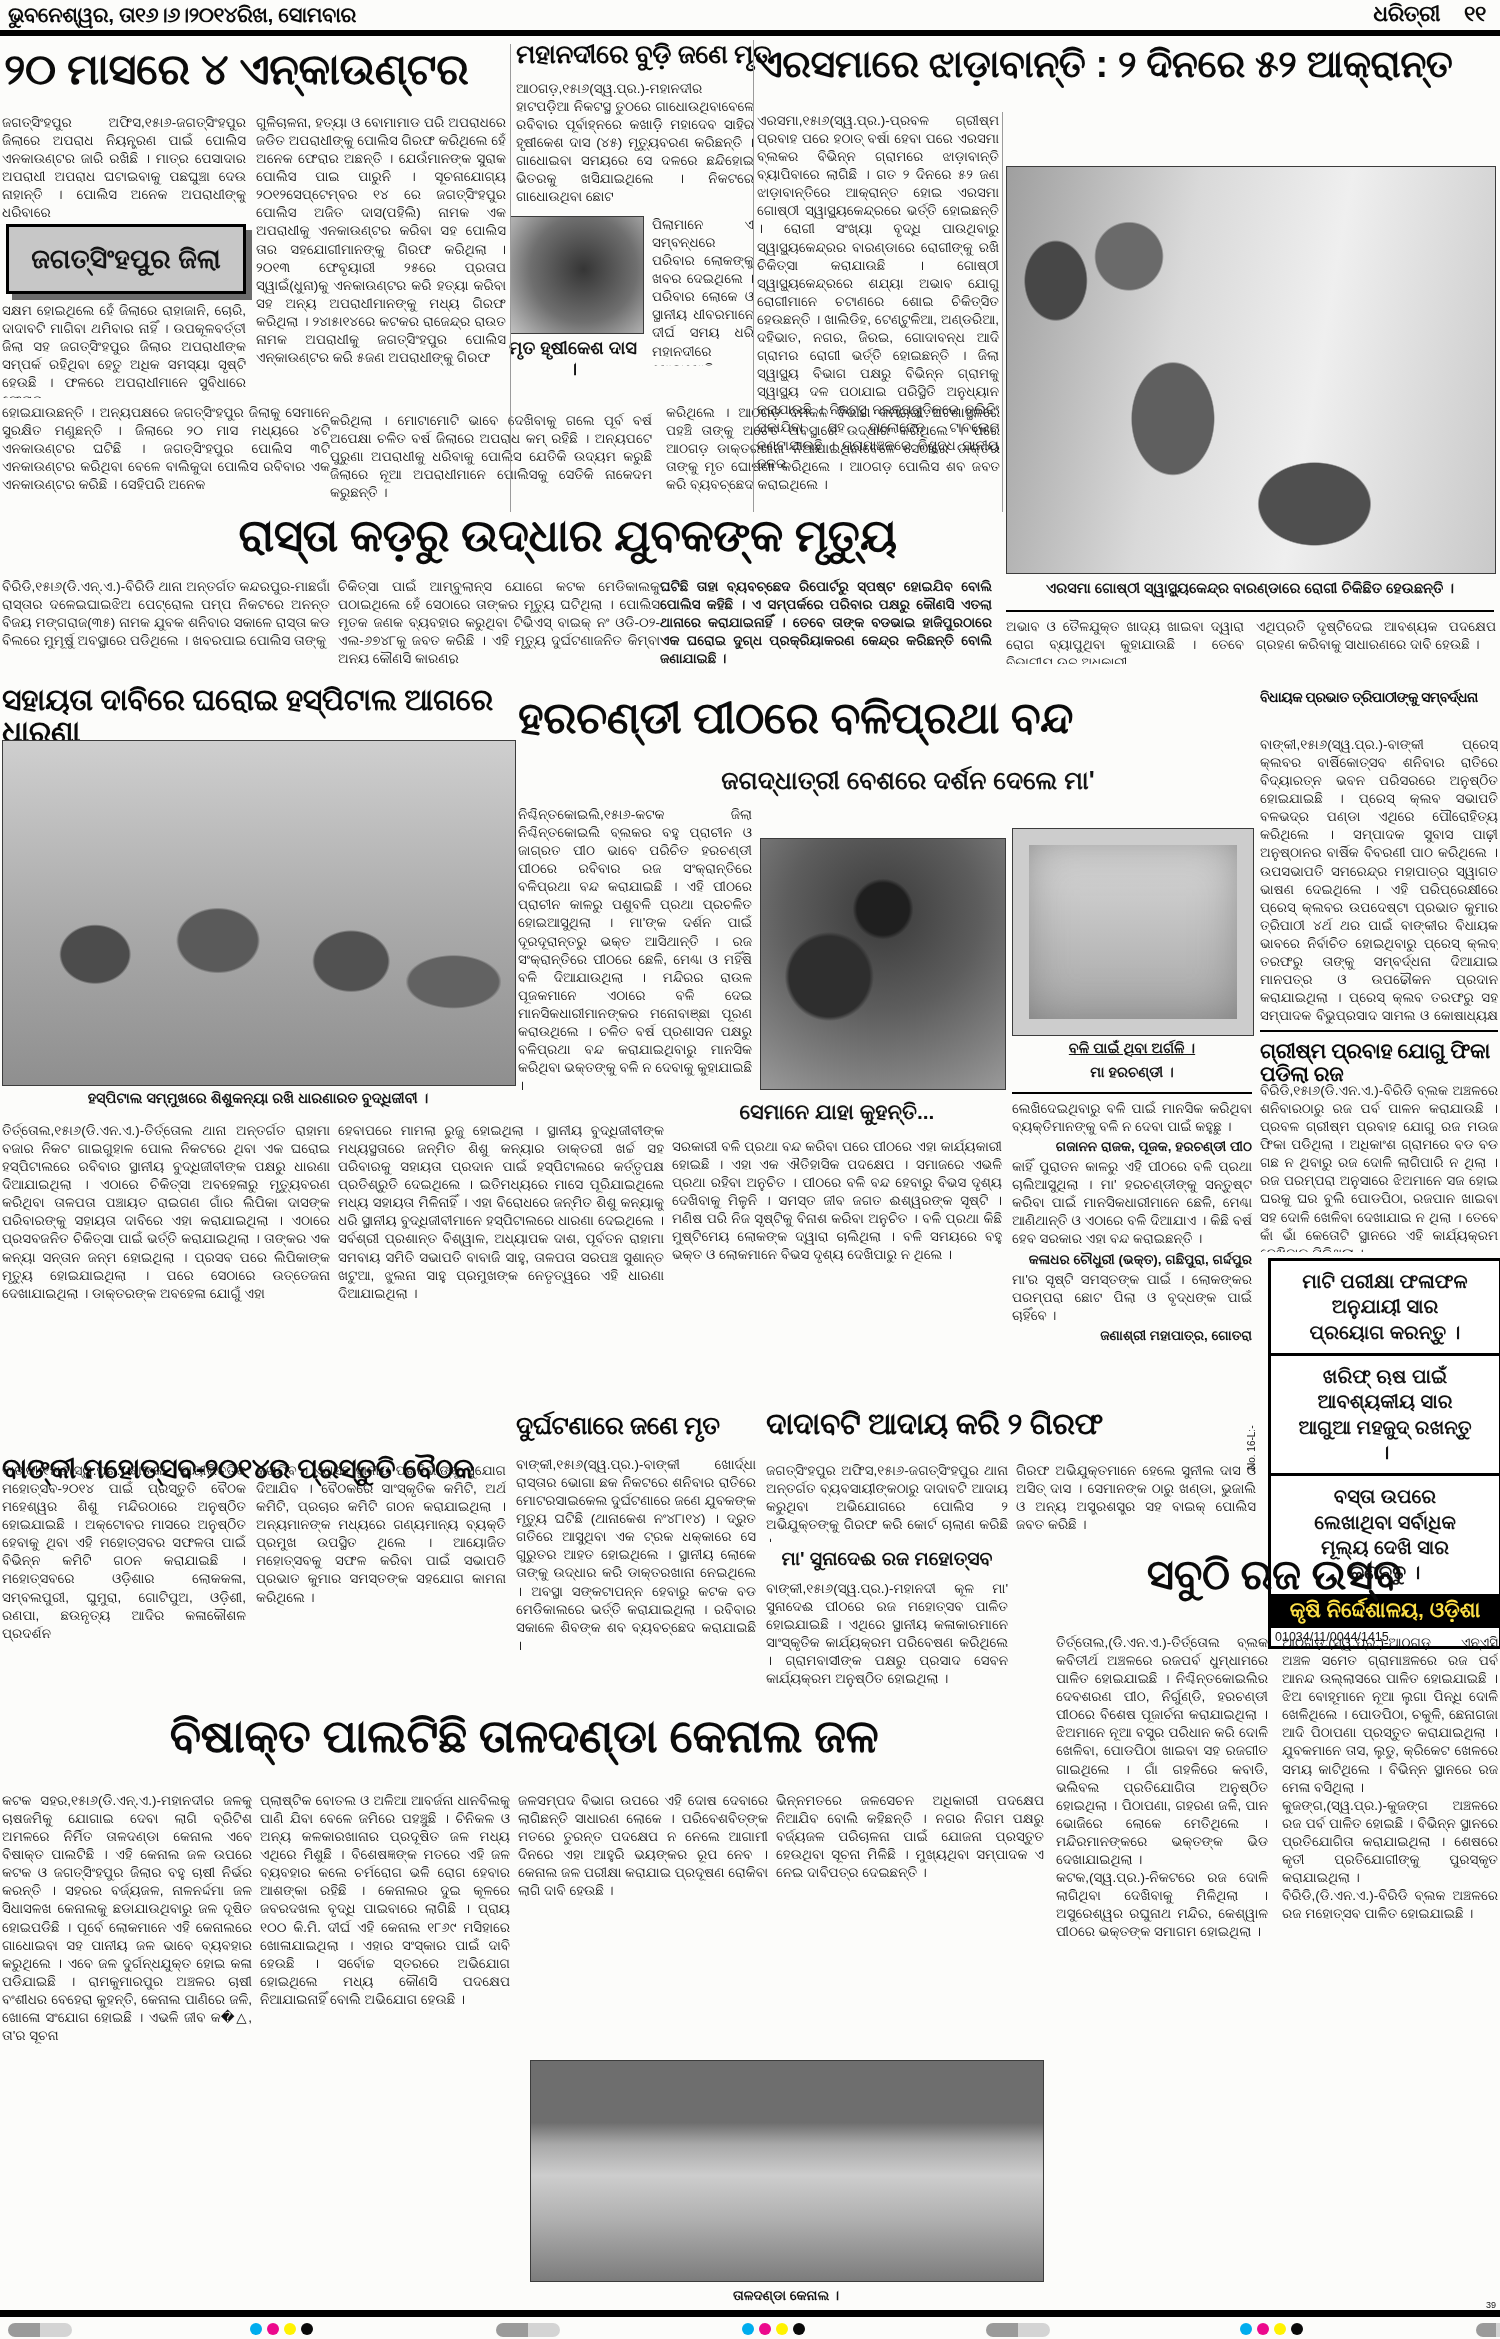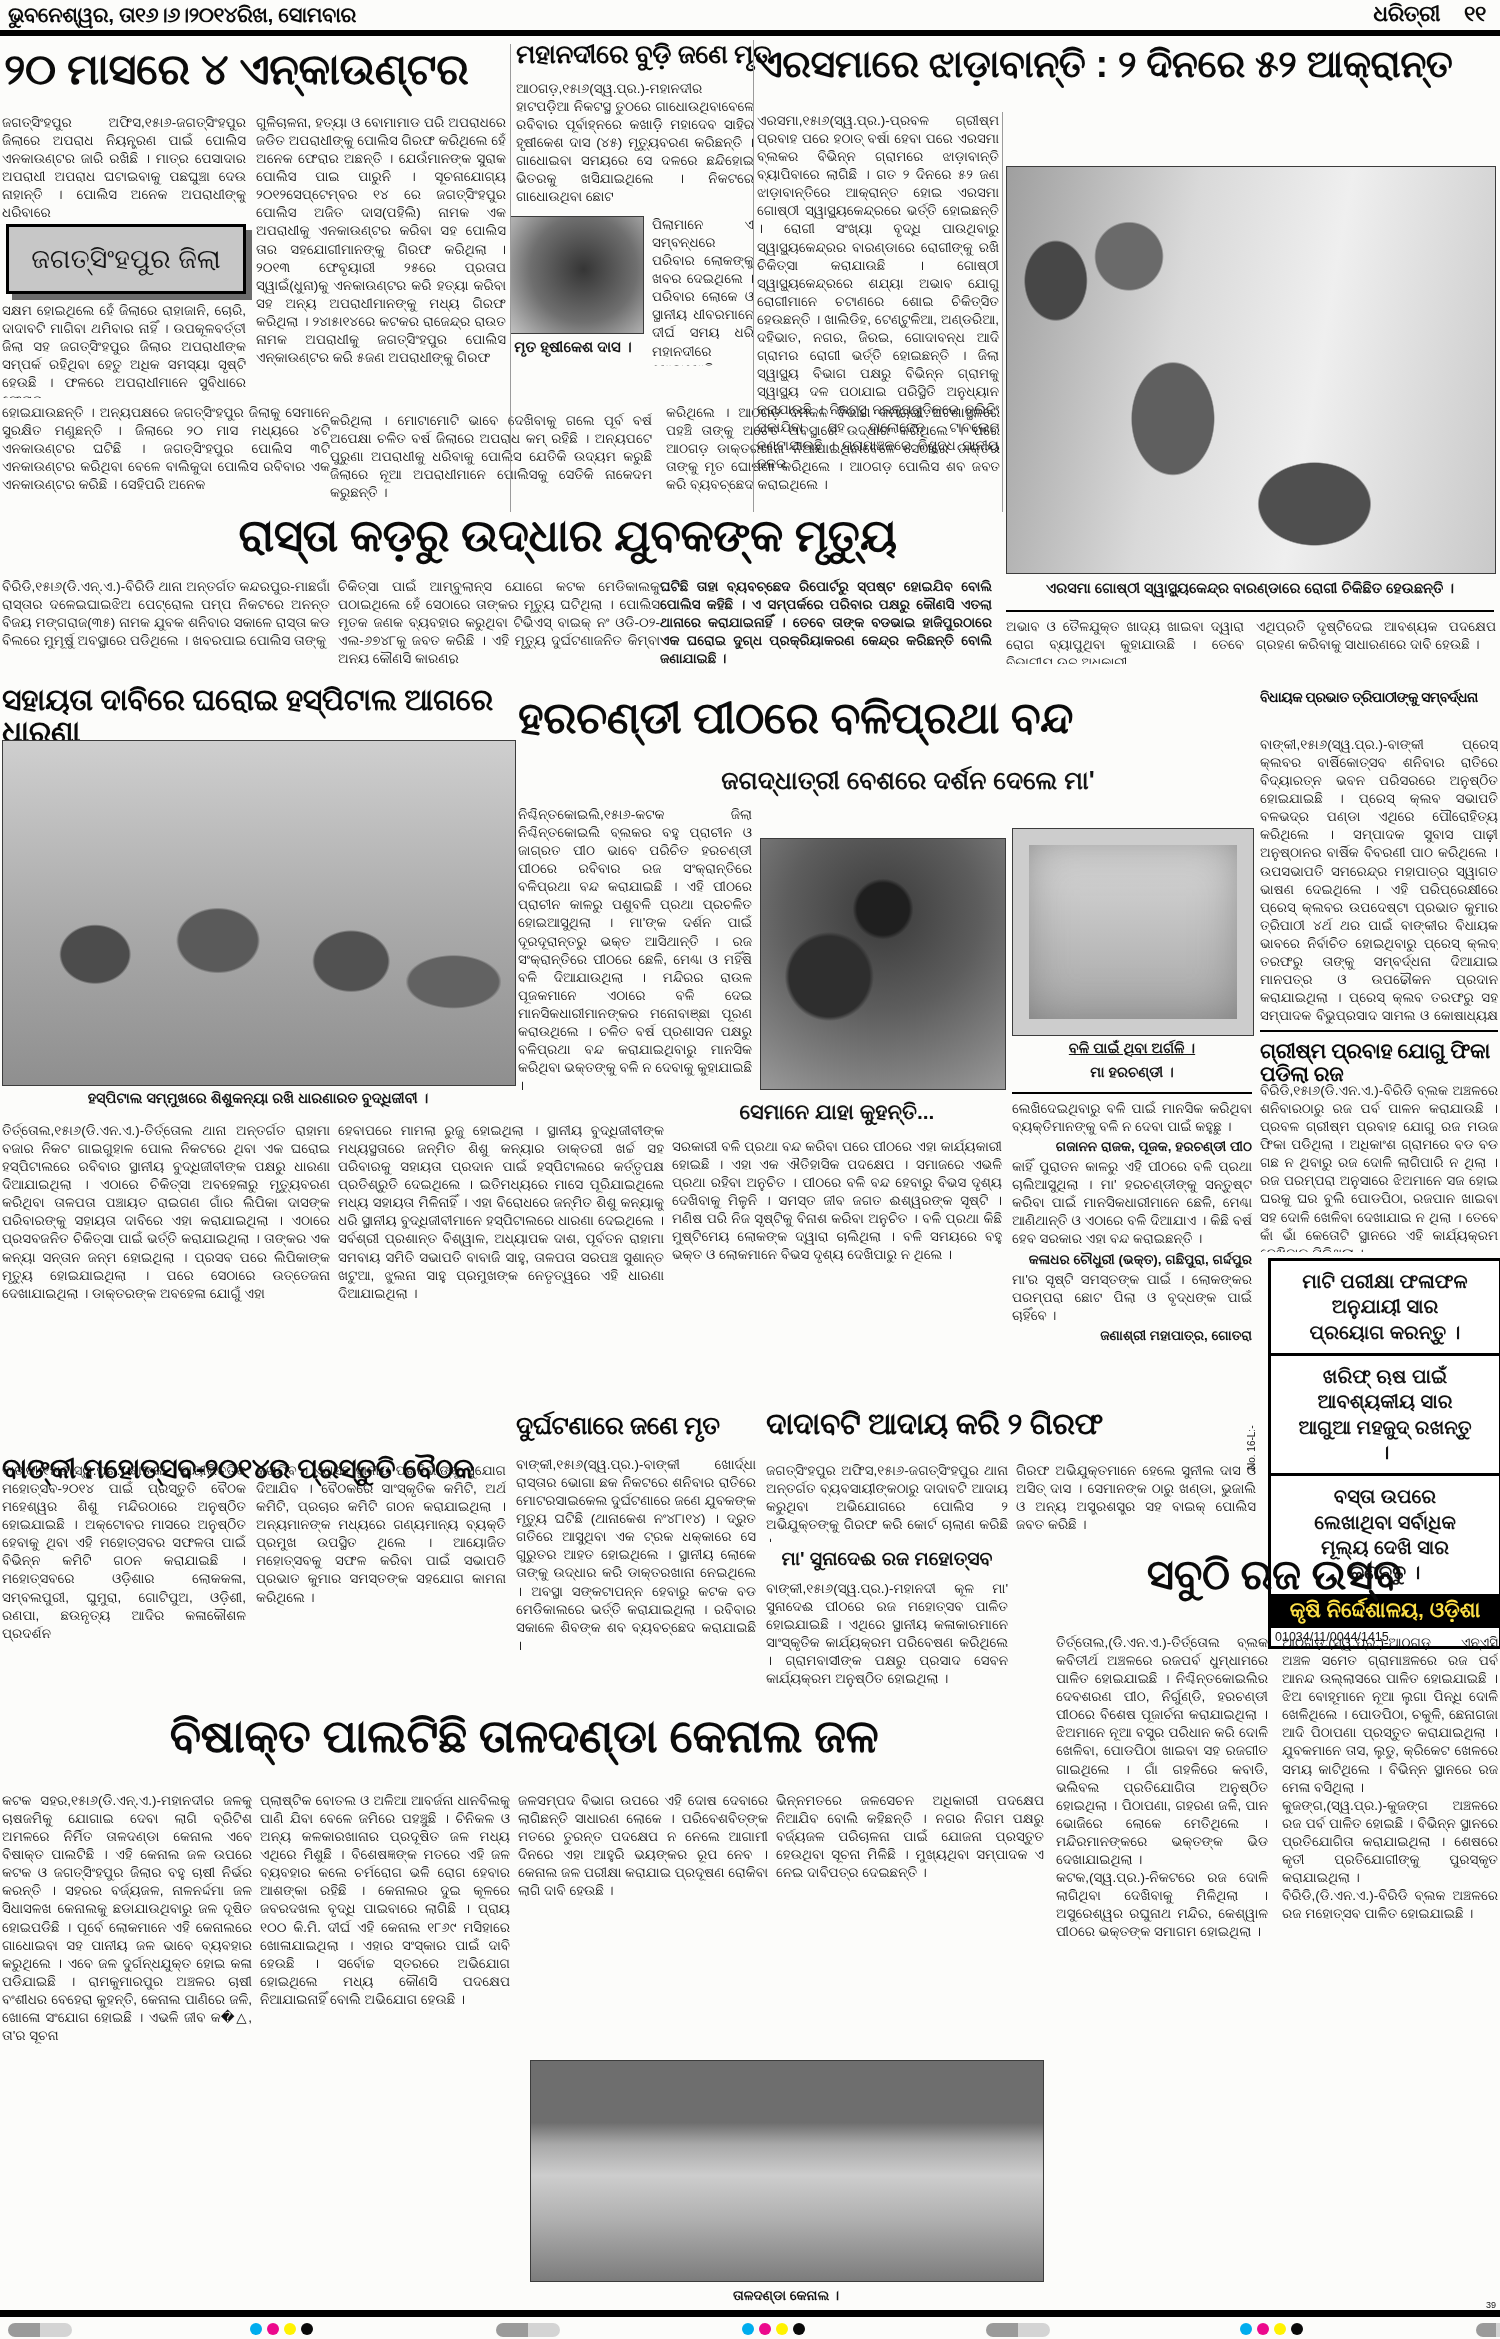--- a/index.html
+++ b/index.html
@@ -25,21 +25,21 @@
     radial-gradient(ellipse 65px 52px at 68% 64%, #515151 56%, rgba(0,0,0,0) 60%),
     radial-gradient(ellipse 80px 45px at 88% 70%, #626262 56%, rgba(0,0,0,0) 60%),
     linear-gradient(#cfcfcf,#a9a9a9 55%,#8f8f8f);}
   .ph-deity{background:
     radial-gradient(circle at 50% 28%, #1f1f1f 12%, rgba(0,0,0,0) 14%),
     radial-gradient(circle at 28% 55%, #2e2e2e 18%, rgba(0,0,0,0) 20%),
     radial-gradient(circle at 50% 30%, #3a3a3a, #5d5d5d 45%, #818181 78%, #9a9a9a);}
   .ph-altar{background:linear-gradient(#dcdcdc,#a3a3a3);box-shadow:inset 0 0 0 16px #cdcdcd, inset 0 0 55px #6c6c6c;}
   .ph-canal{background:linear-gradient(#6e6e6e 0 28%, #a9a9a9 38%, #cdcdcd 52%, #b0b0b0 72%, #7c7c7c);}
   .graybox{background:#c7c7c7;border:3px solid #000;box-shadow:6px 6px 0 #6b6b6b;
-           display:flex;align-items:center;justify-content:center;font-weight:400;font-size:27px;text-align:right;}
+           display:flex;align-items:center;justify-content:center;font-weight:700;font-size:27px;text-align:right;}
   .adbox{border:3px solid #000;background:#fff;}
   .adcell{border-bottom:3px solid #000;font-weight:700;font-size:19.5px;text-align:center;line-height:1.3;padding:8px 22px;}
   .adfoot{background:#000;color:#fde047;font-weight:700;font-size:21px;text-align:center;padding:4px 2px;}
   .adref{font-size:12.5px;padding:2px 4px;border-top:2px solid #000;}
   .attr{font-weight:700;text-align:right;font-size:13.5px;margin:3px 0;}
   .subh{font-weight:700;text-align:center;}
   .gbar{height:14px;border-radius:7px;background:linear-gradient(to right,#9a9a9a 50%,#d4d4d4 50%);}
   .dots{display:flex;gap:5px;align-items:center;}
   .dot{width:12px;height:12px;border-radius:50%;display:inline-block;}
 </style>
@@ -59,21 +59,21 @@
       <span>ଜଗତ୍‌ସିଂହପୁର ଜିଲା</span>
     </div>
   <div class="abs col" style="left:2px;top:302px;width:244px;height:96px;">ସକ୍ଷମ ହୋଇଥିଲେ ହେଁ ଜିଲାରେ ରାହାଜାନି, ଚୋରି, ଦାଦାବଟି ମାଗିବା ଥମିବାର ନାହିଁ । ଉପକୂଳବର୍ତ୍ତୀ ଜିଲା ସହ ଜଗତ୍‌ସିଂହପୁର ଜିଲାର ଅପରାଧୀଙ୍କ ସମ୍ପର୍କ ରହିଥିବା ହେତୁ ଅଧିକ ସମସ୍ୟା ସୃଷ୍ଟି ହେଉଛି । ଫଳରେ ଅପରାଧୀମାନେ ସୁବିଧାରେ ଫେରାର</div>
   <div class="abs col" style="left:256px;top:114px;width:250px;height:284px;">ଗୁଳିଚାଳନା, ହତ୍ୟା ଓ ବୋମାମାଡ ପରି ଅପରାଧରେ ଜଡିତ ଅପରାଧୀଙ୍କୁ ପୋଲିସ ଗିରଫ କରିଥିଲେ ହେଁ ଅନେକ ଫେରାର ଅଛନ୍ତି । ଯେଉଁମାନଙ୍କ ସୁରାକ ପୋଲିସ ପାଇ ପାରୁନି । ସୂଚନାଯୋଗ୍ୟ ୨୦୧୨ସେପ୍ଟେମ୍ବର ୧୪ ରେ ଜଗତ୍‌ସିଂହପୁର ପୋଲିସ ଅଜିତ ଦାସ(ପହିଲି) ନାମକ ଏକ ଅପରାଧୀକୁ ଏନକାଉଣ୍ଟର କରିବା ସହ ପୋଲିସ ତାର ସହଯୋଗୀମାନଙ୍କୁ ଗିରଫ କରିଥିଲା । ୨୦୧୩ ଫେବୃୟାରୀ ୨୫ରେ ପ୍ରତାପ ସ୍ୱାଇଁ(ଧୁନା)କୁ ଏନକାଉଣ୍ଟର କରି ହତ୍ୟା କରିବା ସହ ଅନ୍ୟ ଅପରାଧୀମାନଙ୍କୁ ମଧ୍ୟ ଗିରଫ କରିଥିଲା । ୨୪ା୫ା୧୪ରେ କଟକର ରାଜେନ୍ଦ୍ର ରାଉତ ନାମକ ଅପରାଧୀକୁ ଜଗତ୍‌ସିଂହପୁର ପୋଲିସ ଏନ୍‌କାଉଣ୍ଟର କରି ୫ଜଣ ଅପରାଧୀଙ୍କୁ ଗିରଫ</div>
   <div class="abs col" style="left:2px;top:404px;width:328px;height:106px;">ହୋଇଯାଉଛନ୍ତି । ଅନ୍ୟପକ୍ଷରେ ଜଗତ୍‌ସିଂହପୁର ଜିଲାକୁ ସେମାନେ ସୁରକ୍ଷିତ ମଣୁଛନ୍ତି । ଜିଲାରେ ୨୦ ମାସ ମଧ୍ୟରେ ୪ଟି ଏନକାଉଣ୍ଟର ଘଟିଛି । ଜଗତ୍‌ସିଂହପୁର ପୋଲିସ ୩ଟି ଏନକାଉଣ୍ଟର କରିଥିବା ବେଳେ ବାଲିକୁଦା ପୋଲିସ ରବିବାର ଏକ ଏନକାଉଣ୍ଟର କରିଛି । ସେହିପରି ଅନେକ</div>
   <div class="abs col" style="left:330px;top:404px;width:322px;height:106px;margin-top:8px;">କରିଥିଲା । ମୋଟାମୋଟି ଭାବେ ଦେଖିବାକୁ ଗଲେ ପୂର୍ବ ବର୍ଷ ଅପେକ୍ଷା ଚଳିତ ବର୍ଷ ଜିଲାରେ ଅପରାଧ କମ୍ ରହିଛି । ଅନ୍ୟପଟେ ପୁରୁଣା ଅପରାଧୀକୁ ଧରିବାକୁ ପୋଲିସ ଯେତିକି ଉଦ୍ୟମ କରୁଛି ଜିଲାରେ ନୂଆ ଅପରାଧୀମାନେ ପୋଲିସକୁ ସେତିକି ନାକେଦମ କରୁଛନ୍ତି ।</div>
 
   <div class="abs hl" style="left:516px;top:40px;width:300px;font-size:26px;">ମହାନଦୀରେ ବୁଡ଼ି ଜଣେ ମୃତ</div>
   <div class="abs col" style="left:516px;top:80px;width:238px;height:132px;">ଆଠଗଡ଼,୧୫ା୬(ସ୍ୱ.ପ୍ର.)-ମହାନଦୀର ହାଟପଡ଼ିଆ ନିକଟସ୍ଥ ତୁଠରେ ଗାଧୋଉଥିବାବେଳେ ରବିବାର ପୂର୍ବାହ୍ନରେ କଖାଡ଼ି ମହାଦେବ ସାହିର ହୃଷୀକେଶ ଦାସ (୪୫) ମୃତ୍ୟୁବରଣ କରିଛନ୍ତି । ଗାଧୋଇବା ସମୟରେ ସେ ଦଳରେ ଛନ୍ଦିହୋଇ ଭିତରକୁ ଖସିଯାଇଥିଲେ । ନିକଟରେ ଗାଧୋଉଥିବା ଛୋଟ</div>
   <div class="abs photo ph-face" style="left:510px;top:216px;width:132px;height:116px;"></div>
-  <div class="abs cap" style="left:504px;top:338px;width:138px;font-size:15px;">ମୃତ ହୃଷୀକେଶ ଦାସ ।</div>
+  <div class="abs cap" style="left:504px;top:338px;width:138px;font-size:18px;">ମୃତ ହୃଷୀକେଶ ଦାସ ।</div>
   <div class="abs col" style="left:652px;top:216px;width:102px;height:150px;">ପିଲାମାନେ ଏ ସମ୍ବନ୍ଧରେ ପରିବାର ଲୋକଙ୍କୁ ଖବର ଦେଇଥିଲେ । ପରିବାର ଲୋକେ ଓ ସ୍ଥାନୀୟ ଧୀବରମାନେ ଦୀର୍ଘ ସମୟ ଧରି ମହାନଦୀରେ ଖୋଜାଖୋଜି</div>
   <div class="abs col" style="left:666px;top:404px;width:334px;height:106px;">କରିଥିଲେ । ଆଠଗଡ଼ ଦମକଳ ବିଭାଗ କର୍ମଚାରୀ ଘଟଣାସ୍ଥଳରେ ପହଞ୍ଚି ତାଙ୍କୁ ଅଚେତ ଅବସ୍ଥାରେ ଉଦ୍ଧାର କରିଥିଲେ । ପରେ ଆଠଗଡ଼ ଡାକ୍ତରଖାନା ନିଆଯାଇଥିବାବେଳେ ସେଠାରେ ଡାକ୍ତର ତାଙ୍କୁ ମୃତ ଘୋଷଣା କରିଥିଲେ । ଆଠଗଡ଼ ପୋଲିସ ଶବ ଜବତ କରି ବ୍ୟବଚ୍ଛେଦ କରାଇଥିଲେ ।</div>
 
   <div class="abs hl" style="left:756px;top:44px;width:744px;font-size:38px;white-space:nowrap;">ଏରସମାରେ ଝାଡ଼ାବାନ୍ତି : ୨ ଦିନରେ ୫୨ ଆକ୍ରାନ୍ତ</div>
   <div class="abs col" style="left:757px;top:112px;width:242px;height:400px;">ଏରସମା,୧୫ା୬(ସ୍ୱ.ପ୍ର.)-ପ୍ରବଳ ଗ୍ରୀଷ୍ମ ପ୍ରବାହ ପରେ ହଠାତ୍ ବର୍ଷା ହେବା ପରେ ଏରସମା ବ୍ଲକର ବିଭିନ୍ନ ଗ୍ରାମରେ ଝାଡ଼ାବାନ୍ତି ବ୍ୟାପିବାରେ ଲାଗିଛି । ଗତ ୨ ଦିନରେ ୫୨ ଜଣ ଝାଡ଼ାବାନ୍ତିରେ ଆକ୍ରାନ୍ତ ହୋଇ ଏରସମା ଗୋଷ୍ଠୀ ସ୍ୱାସ୍ଥ୍ୟକେନ୍ଦ୍ରରେ ଭର୍ତ୍ତି ହୋଇଛନ୍ତି । ରୋଗୀ ସଂଖ୍ୟା ବୃଦ୍ଧି ପାଉଥିବାରୁ ସ୍ୱାସ୍ଥ୍ୟକେନ୍ଦ୍ରର ବାରଣ୍ଡାରେ ରୋଗୀଙ୍କୁ ରଖି ଚିକିତ୍ସା କରାଯାଉଛି । ଗୋଷ୍ଠୀ ସ୍ୱାସ୍ଥ୍ୟକେନ୍ଦ୍ରରେ ଶଯ୍ୟା ଅଭାବ ଯୋଗୁ ରୋଗୀମାନେ ଚଟାଣରେ ଶୋଇ ଚିକିତ୍ସିତ ହେଉଛନ୍ତି । ଖାଲିଡିହ, ଟେଣ୍ଟୁଳିଆ, ଅଣ୍ଡରିଆ, ଦହିଭାତ, ନଗର, ଜିରଇ, ଗୋଦାବନ୍ଧ ଆଦି ଗ୍ରାମର ରୋଗୀ ଭର୍ତ୍ତି ହୋଇଛନ୍ତି । ଜିଲା ସ୍ୱାସ୍ଥ୍ୟ ବିଭାଗ ପକ୍ଷରୁ ବିଭିନ୍ନ ଗ୍ରାମକୁ ସ୍ୱାସ୍ଥ୍ୟ ଦଳ ପଠାଯାଇ ପରିସ୍ଥିତି ଅନୁଧ୍ୟାନ କରାଯାଉଛି । ନିକଟସ୍ଥ ନଳକୂପଗୁଡ଼ିକରେ ବ୍ଲିଚିଂ ପକାଯିବା ସହ ହାଲୋଜେନ ଟାବଲେଟ ବଣ୍ଟାଯାଉଛି । ଗ୍ରାମାଞ୍ଚଳରେ ବିଶୁଦ୍ଧ ପାନୀୟ ଜଳର</div>
   <div class="abs photo ph-hospital" style="left:1006px;top:166px;width:488px;height:406px;"></div>
   <div class="abs cap" style="left:1006px;top:580px;width:488px;">ଏରସମା ଗୋଷ୍ଠୀ ସ୍ୱାସ୍ଥ୍ୟକେନ୍ଦ୍ର ବାରଣ୍ଡାରେ ରୋଗୀ ଚିକିଛିତ ହେଉଛନ୍ତି ।</div>
   <div class="abs rule" style="left:1006px;top:610px;width:488px;height:2px;"></div>
   <div class="abs col" style="left:1006px;top:618px;width:238px;height:46px;">ଅଭାବ ଓ ତୈଳଯୁକ୍ତ ଖାଦ୍ୟ ଖାଇବା ଦ୍ୱାରା ରୋଗ ବ୍ୟାପୁଥିବା କୁହାଯାଉଛି । ତେବେ ବିଭାଗୀୟ ଉଚ୍ଚ ଅଧିକାରୀ</div>
   <div class="abs col" style="left:1256px;top:618px;width:240px;height:46px;">ଏଥିପ୍ରତି ଦୃଷ୍ଟିଦେଇ ଆବଶ୍ୟକ ପଦକ୍ଷେପ ଗ୍ରହଣ କରିବାକୁ ସାଧାରଣରେ ଦାବି ହେଉଛି ।</div>

